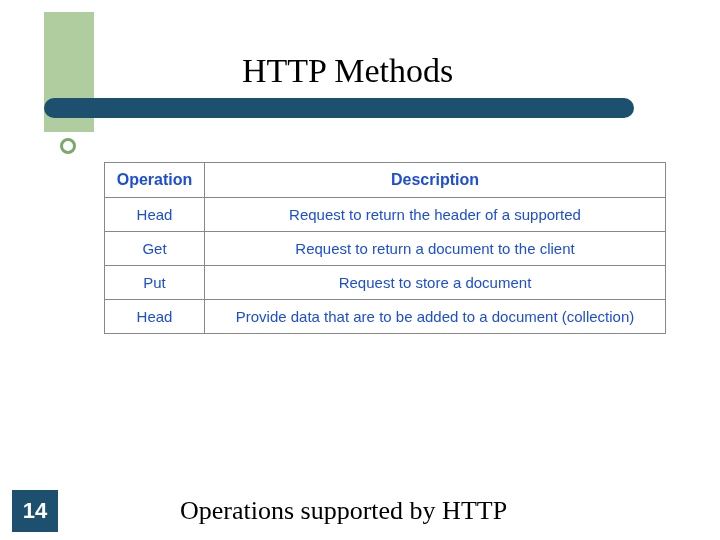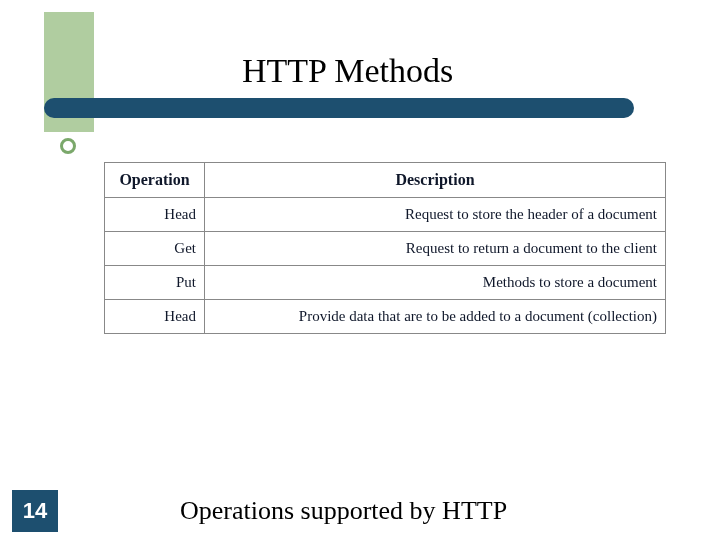--- a/index.html
+++ b/index.html
@@ -50,29 +50,29 @@
     .table-wrap {
       position: absolute;
       left: 88px;
       top: 146px;
       width: 562px;
       background: #ffffff;
     }
     table {
       border-collapse: collapse;
       width: 100%;
-      font-family: Liberation Serif, serif;
+      font-family: Liberation Sans, sans-serif;
       font-size: 15px;
-      color: #0f172a;
+      color: #1d4ed8;
       padding-left: 31px;
     }
     th, td {
       border: 1px solid #888;
       padding: 8px 8px;
-      text-align: right;
+      text-align: center;
       vertical-align: middle;
     }
     th {
       font-weight: bold;
       text-align: center;
       font-size: 16px;
     }
     col.op { width: 100px; }
     .caption {
       position: absolute;
@@ -114,29 +114,29 @@
     </colgroup>
     <thead>
       <tr>
         <th>Operation</th>
         <th>Description</th>
       </tr>
     </thead>
     <tbody>
       <tr>
         <td>Head</td>
-        <td>Request to store the header of a document</td>
+        <td>Request to return the header of a supported</td>
       </tr>
       <tr>
         <td>Get</td>
         <td>Request to return a document to the client</td>
       </tr>
       <tr>
         <td>Put</td>
-        <td>Methods to store a document</td>
+        <td>Request to store a document</td>
       </tr>
       <tr>
         <td>Head</td>
         <td>Provide data that are to be added to a document (collection)</td>
       </tr>
     </tbody>
   </table>
 </div>
 
 <div class="caption">Operations supported by HTTP</div>

